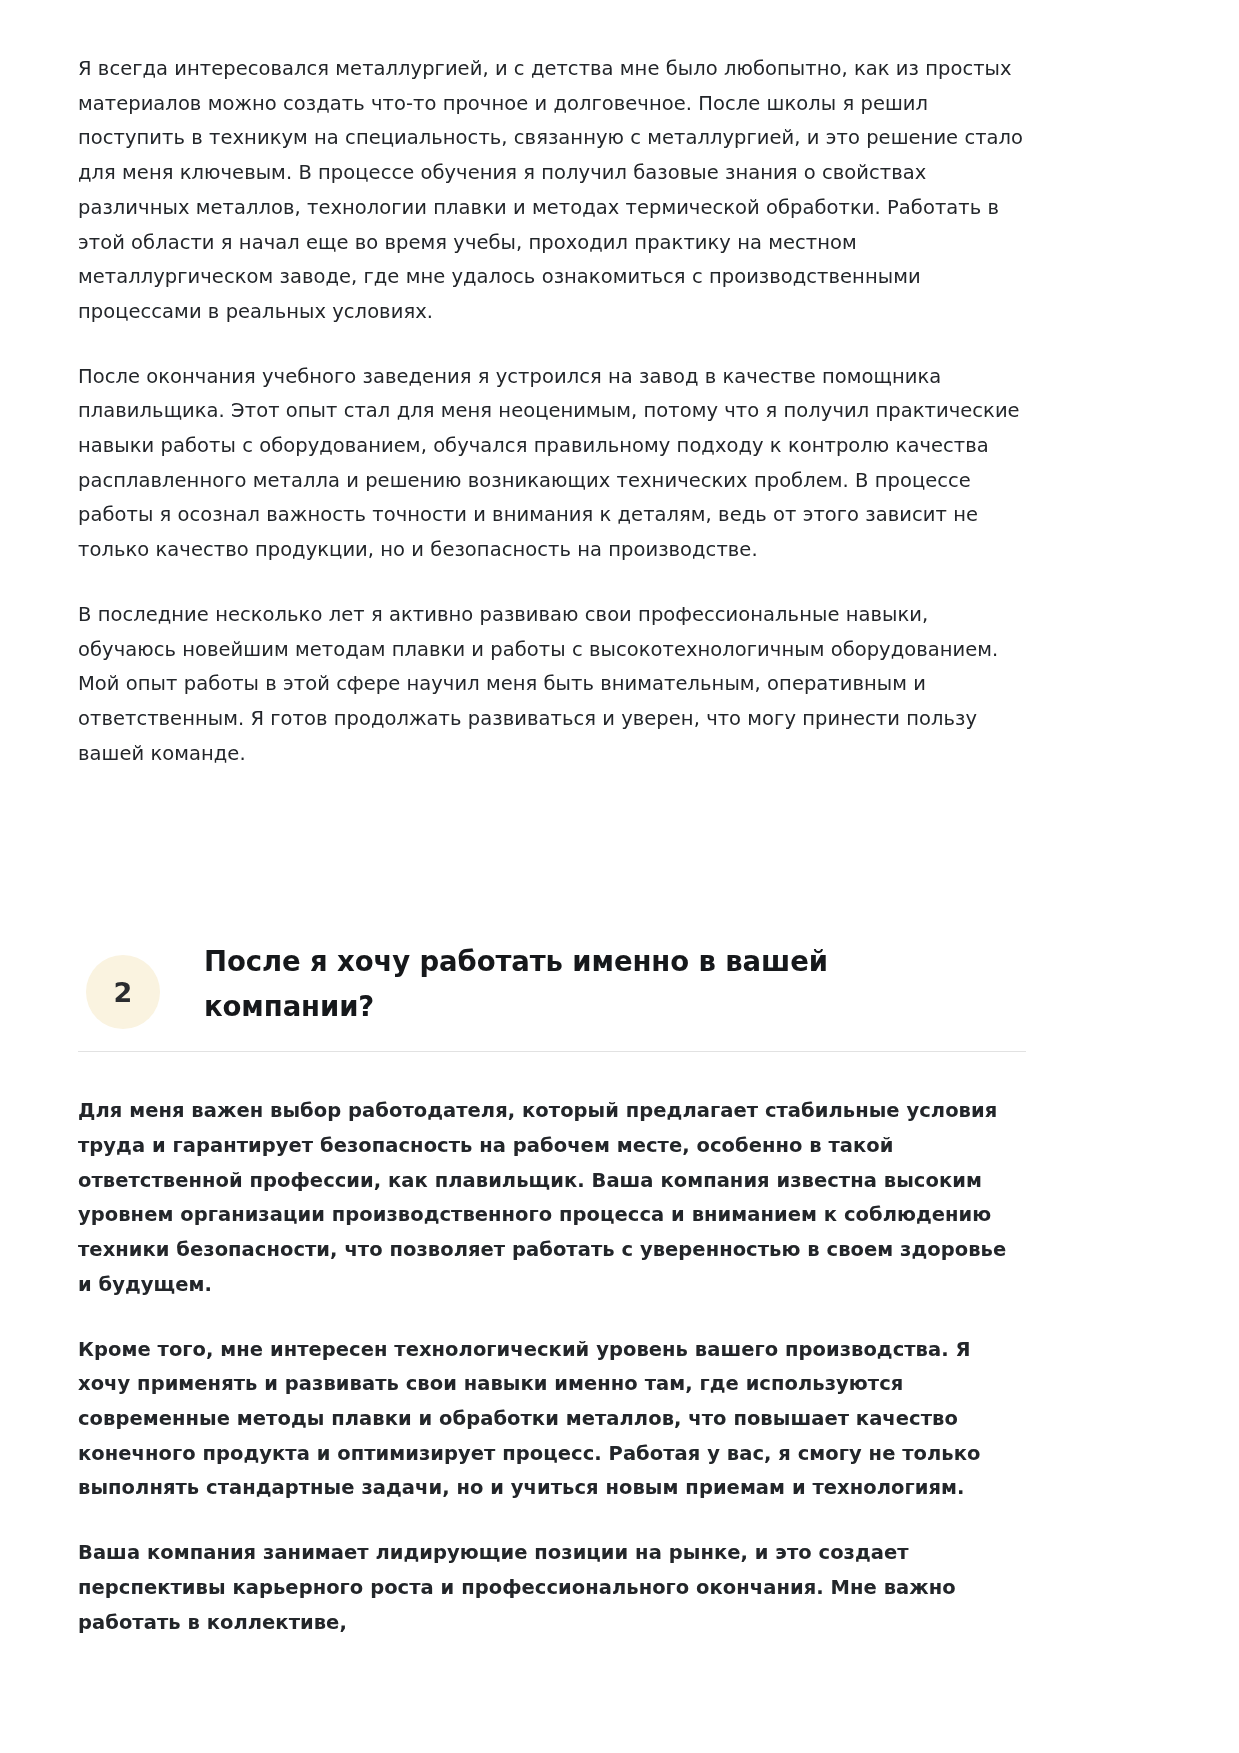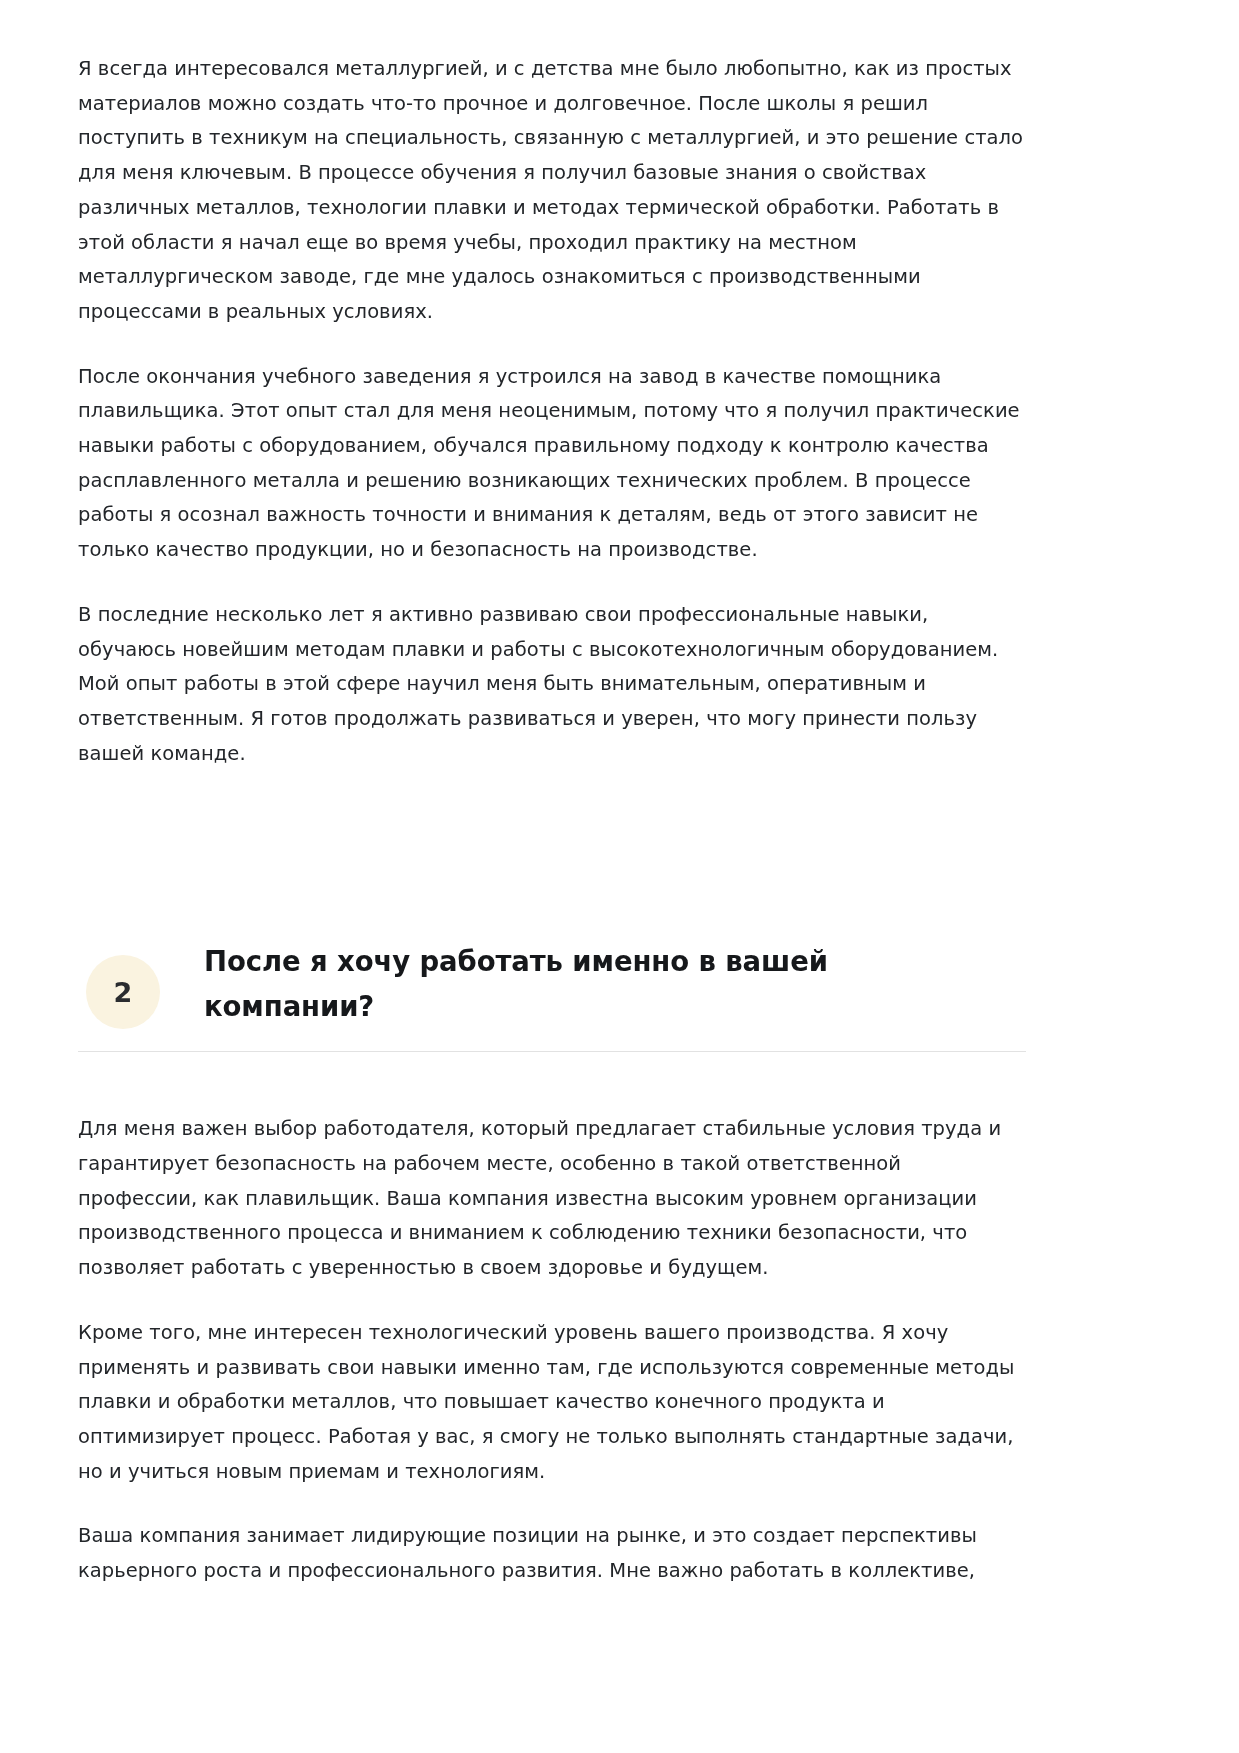--- a/index.html
+++ b/index.html
@@ -62,21 +62,22 @@
     flex: 1 1 auto;
     margin-left: 44px;
     font-size: 27.5px;
     font-weight: 700;
     line-height: 1.62;
     color: #16181b;
     letter-spacing: -0.1px;
     max-width: 700px;
   }
   .section-2-body {
-    margin-top: 60px;
+    margin-top: 42px;
+    font-weight: bold;
   }
 </style>
 </head>
 <body>
 
 <div class="page">
 
   <div class="section-body">
     <p>Я всегда интересовался металлургией, и с детства мне было любопытно, как из простых материалов можно создать что-то прочное и долговечное. После школы я решил поступить в техникум на специальность, связанную с металлургией, и это решение стало для меня ключевым. В процессе обучения я получил базовые знания о свойствах различных металлов, технологии плавки и методах термической обработки. Работать в этой области я начал еще во время учебы, проходил практику на местном металлургическом заводе, где мне удалось ознакомиться с производственными процессами в реальных условиях.</p>
     <p>После окончания учебного заведения я устроился на завод в качестве помощника плавильщика. Этот опыт стал для меня неоценимым, потому что я получил практические навыки работы с оборудованием, обучался правильному подходу к контролю качества расплавленного металла и решению возникающих технических проблем. В процессе работы я осознал важность точности и внимания к деталям, ведь от этого зависит не только качество продукции, но и безопасность на производстве.</p>
@@ -86,16 +87,16 @@
   <div class="spacer-block"></div>
 
   <div class="section-heading-row">
     <div class="badge">2</div>
     <div class="heading-text">После я хочу работать именно в вашей компании?</div>
   </div>
 
   <div class="section-body section-2-body">
     <p>Для меня важен выбор работодателя, который предлагает стабильные условия труда и гарантирует безопасность на рабочем месте, особенно в такой ответственной профессии, как плавильщик. Ваша компания известна высоким уровнем организации производственного процесса и вниманием к соблюдению техники безопасности, что позволяет работать с уверенностью в своем здоровье и будущем.</p>
     <p>Кроме того, мне интересен технологический уровень вашего производства. Я хочу применять и развивать свои навыки именно там, где используются современные методы плавки и обработки металлов, что повышает качество конечного продукта и оптимизирует процесс. Работая у вас, я смогу не только выполнять стандартные задачи, но и учиться новым приемам и технологиям.</p>
-    <p>Ваша компания занимает лидирующие позиции на рынке, и это создает перспективы карьерного роста и профессионального развития. Мне важно работать в коллективе,</p>
+    <p>Ваша компания занимает лидирующие позиции на рынке, и это создает перспективы карьерного роста и профессионального окончания. Мне важно работать в коллективе,</p>
   </div>
 
 </div>
 
 </body></html>

